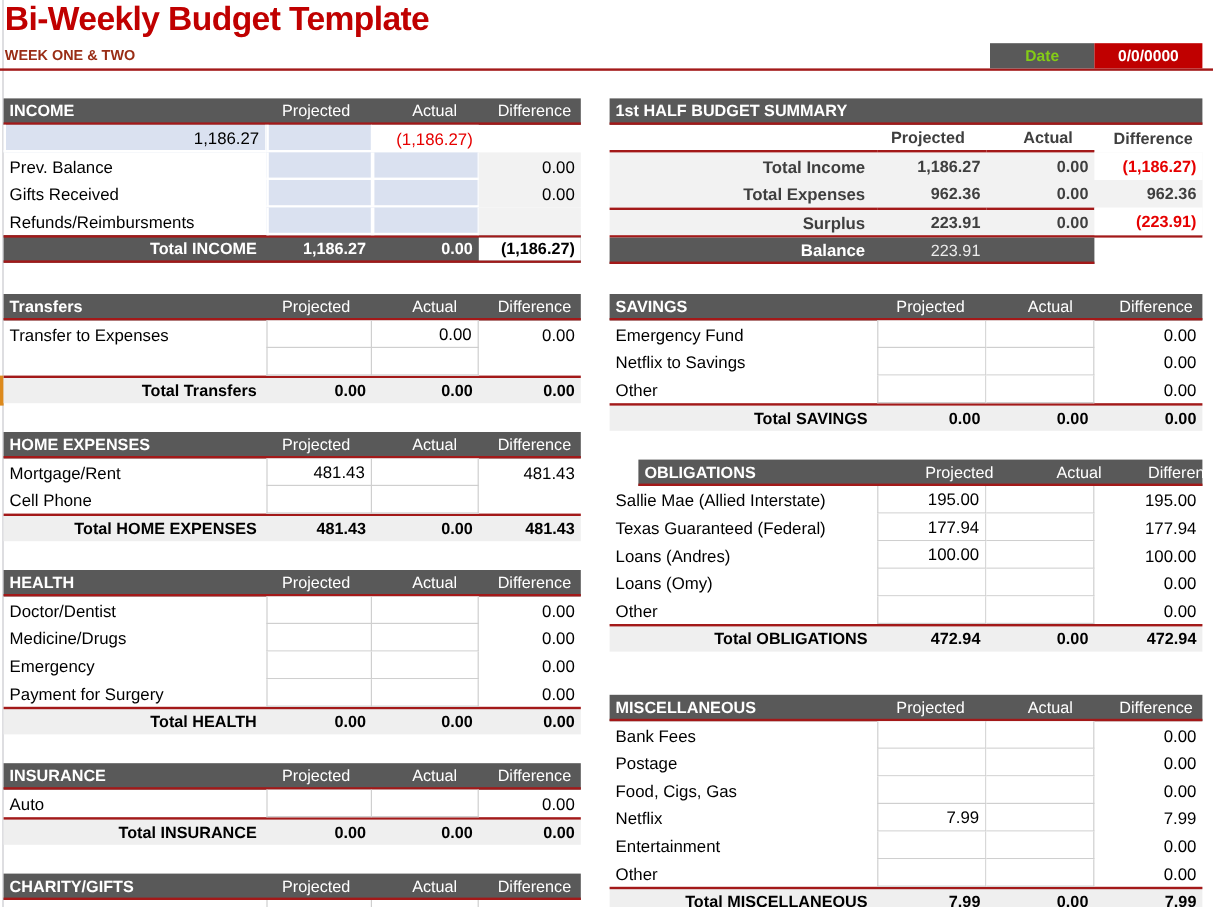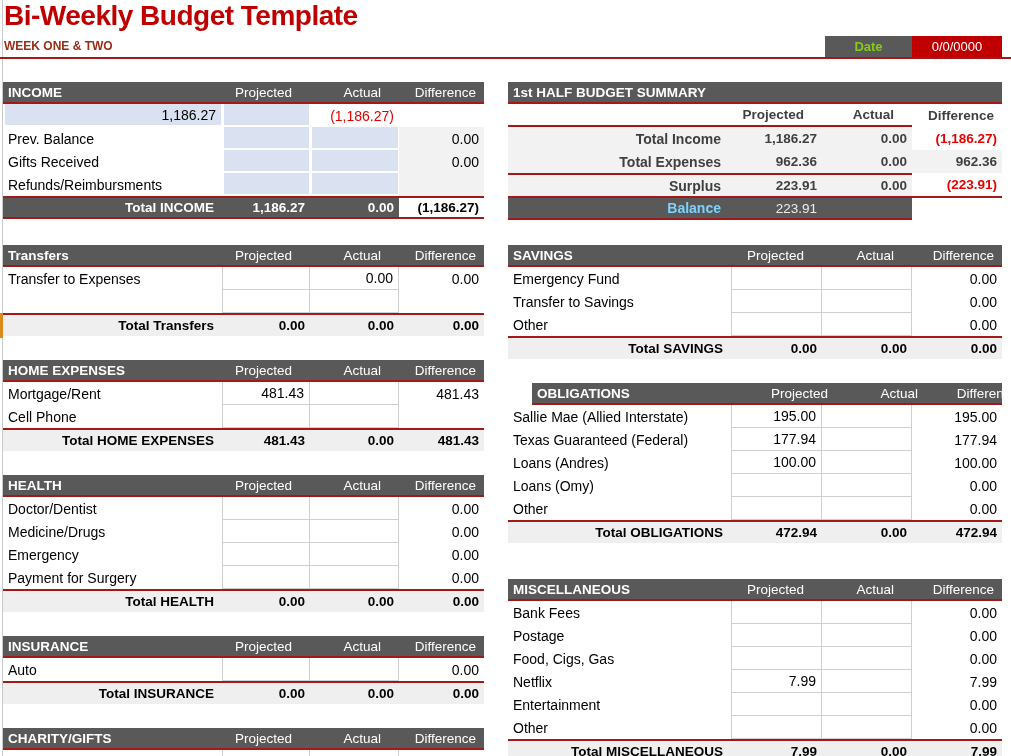--- a/index.html
+++ b/index.html
@@ -9,21 +9,21 @@
     -webkit-font-smoothing:antialiased;
   }
   .edge-line{position:absolute;left:2px;top:0;width:1px;height:756px;background:#c9c9ce;}
   .orange-marker{position:absolute;left:0;top:313px;width:3px;height:25px;background:#dd8a1d;}
   .page-title{position:absolute;left:4px;top:0px;font-size:28px;font-weight:700;color:var(--accent,#c00000);letter-spacing:-0.5px;}
   .subtitle{position:absolute;left:4px;top:39px;font-size:12px;font-weight:700;color:#992d15;}
   .top-rule{position:absolute;left:0;top:57px;width:1011px;height:2px;background:var(--rule,#a31919);}
   .date-label{position:absolute;left:825px;top:36px;width:87px;height:21px;background:var(--bar,#595959);
     color:#84cc16;font-weight:700;font-size:13px;display:flex;align-items:center;justify-content:center;}
   .date-value{position:absolute;left:912px;top:36px;width:90px;height:21px;background:var(--accent,#c00000);
-    color:#fff;font-weight:400;font-size:13px;display:flex;align-items:center;justify-content:center;}
+    color:#fff;font-weight:700;font-size:13px;display:flex;align-items:center;justify-content:center;}
 
   .section{position:absolute;font-size:14px;color:#000;}
   .sec-head{display:grid;height:22px;background:var(--bar,#595959);border-bottom:2px solid var(--rule,#a31919);
     box-sizing:border-box;align-items:center;}
   .sh-title{color:#fff;font-weight:700;font-size:13.5px;padding-left:5px;white-space:nowrap;overflow:hidden;}
   .sh-col{color:#fff;font-size:13.5px;text-align:right;padding-right:18px;}
   .sh-col.diffh{padding-right:8px;}
 
   .row,.total{display:grid;height:23px;}
   .c{height:100%;display:flex;align-items:center;box-sizing:border-box;white-space:nowrap;overflow:hidden;}
@@ -44,21 +44,21 @@
   .sum-bar{height:22px;background:var(--bar,#595959);color:#fff;font-weight:700;font-size:13.5px;
     display:flex;align-items:center;padding-left:5px;box-sizing:border-box;border-bottom:2px solid var(--rule,#a31919);}
   .sum-colhead{display:grid;height:23px;font-weight:700;color:#3f3f3f;font-size:13.5px;}
   .rb{border-bottom:2px solid var(--rule,#a31919);}
   .rt{border-top:2px solid var(--rule,#a31919);}
   .sum-row{display:grid;height:23px;font-weight:700;color:#3f3f3f;background:var(--diffgray,#f2f2f2);font-size:13.5px;}
   .sum-row .lab{justify-content:flex-end;padding-right:10px;font-size:14px;color:#3f3f3f;}
   .sum-row .cell-diff{background:var(--diffgray,#f2f2f2);}
   .bal-row{display:grid;height:24px;border-top:2px solid var(--rule,#a31919);box-sizing:border-box;background:#fff;}
   .bal-bar{display:grid;background:var(--bar,#595959);border-bottom:2px solid var(--rule,#a31919);box-sizing:border-box;}
-  .bal-bar .lab{justify-content:flex-end;padding-right:10px;color:#7dd3fc;font-weight:700;font-size:14px;}
+  .bal-bar .lab{justify-content:flex-end;padding-right:10px;color:#ffffff;font-weight:700;font-size:14px;}
   .bal-bar .num{color:#ececec;font-size:13.5px;}
 </style>
 </head>
 <body>
 
 <div class="edge-line"></div>
 <div class="orange-marker"></div>
 <div class="page-title">Bi-Weekly Budget Template</div>
 <div class="subtitle">WEEK ONE &amp; TWO</div>
 <div class="top-rule"></div>
@@ -268,21 +268,21 @@
         <div class="sh-col">Actual</div>
         <div class="sh-col diffh">Difference</div>
       </div>
       <div class="row" style="grid-template-columns: 223px 91px 90px 90px;">
         <div class="c lab">Emergency Fund</div>
         <div class="c num cell-in val"></div>
         <div class="c num cell-in val"></div>
         <div class="c num cell-diff val">0.00</div>
       </div>
       <div class="row" style="grid-template-columns: 223px 91px 90px 90px;">
-        <div class="c lab">Transfer to Savings</div>
+        <div class="c lab">Netflix to Savings</div>
         <div class="c num cell-in val"></div>
         <div class="c num cell-in val"></div>
         <div class="c num cell-diff val">0.00</div>
       </div>
       <div class="row" style="grid-template-columns: 223px 91px 90px 90px;">
         <div class="c lab">Other</div>
         <div class="c num cell-in val"></div>
         <div class="c num cell-in val"></div>
         <div class="c num cell-diff val">0.00</div>
       </div>

